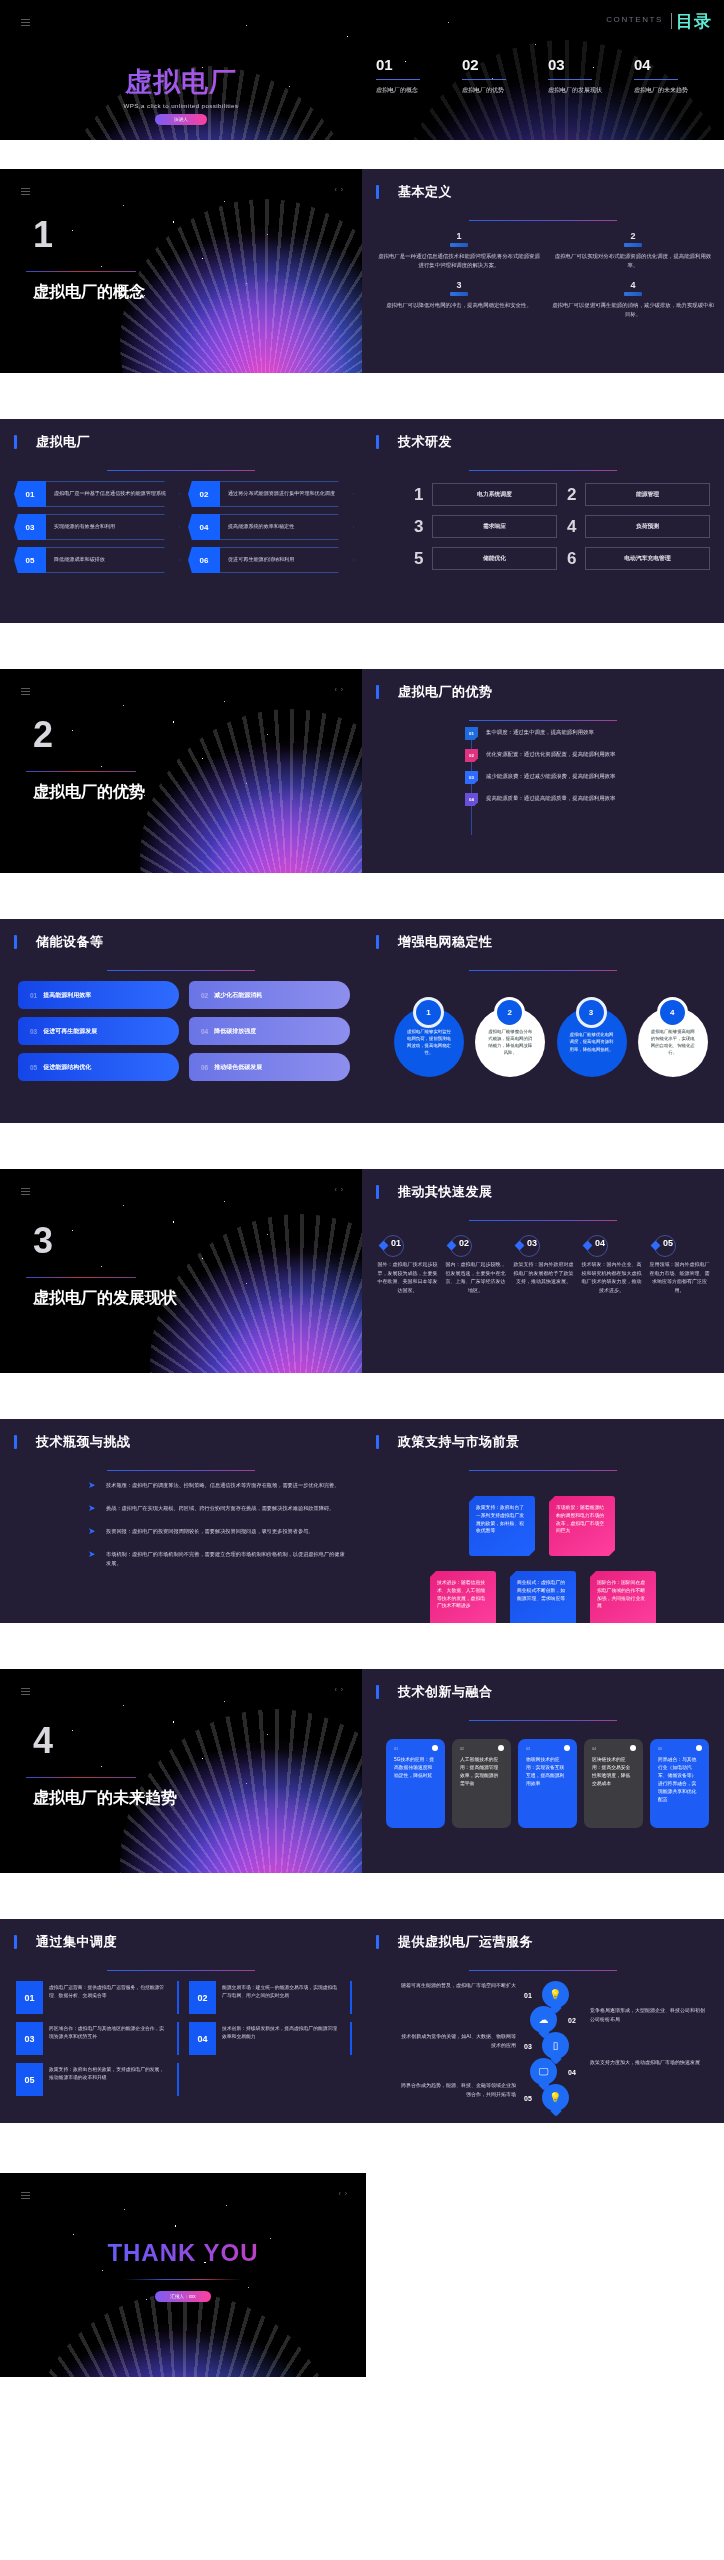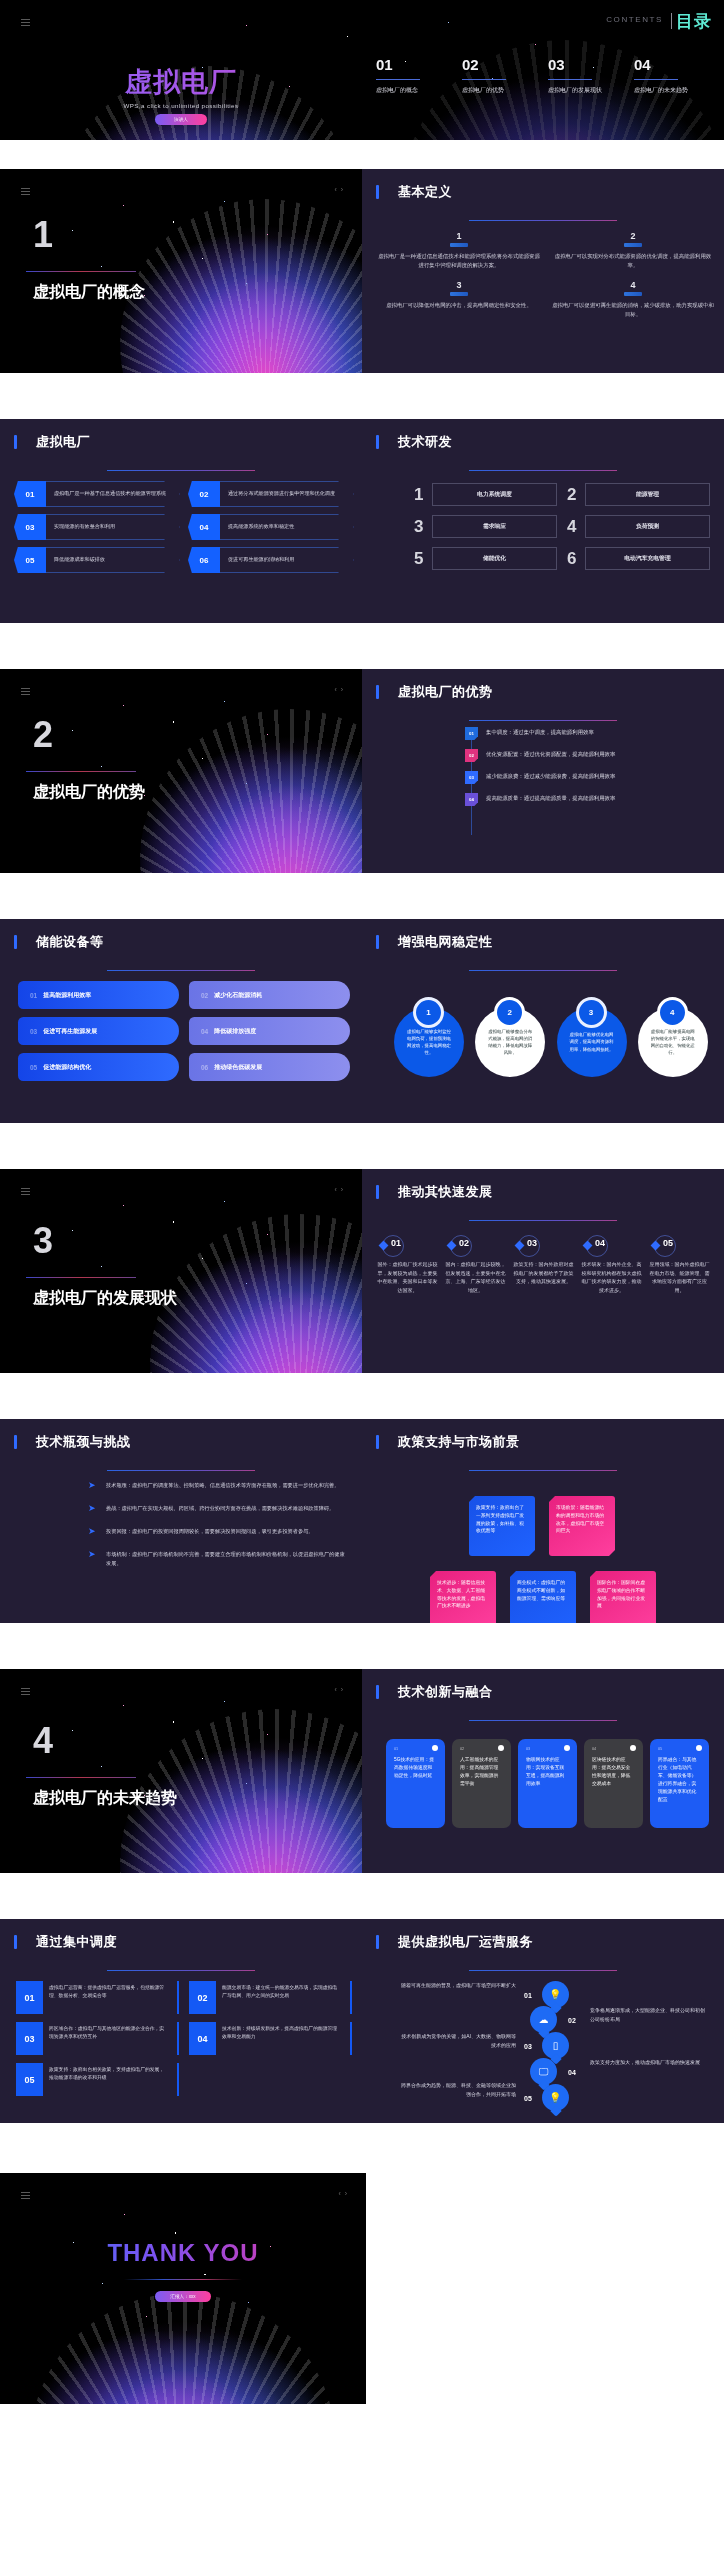--- a/index.html
+++ b/index.html
@@ -800,21 +800,21 @@
         <div class="ms-pin" style="left:170px;top:105px;">💡</div>
         <div class="ms-no" style="left:152px;top:116px;">05</div>
         <div class="ms-tx r" style="left:26px;top:102px;">跨界合作成为趋势，能源、科技、金融等领域企业加强合作，共同开拓市场</div>
       </div>
     </div>
   </div>
 
   <div class="gap" style="height:50px;"></div>
 
   <div class="row">
-    <div class="slide dark" style="width:366px;height:231px;">
+    <div class="slide dark" style="width:366px;height:204px;">
       <div class="fiber" style="left:30px;top:120px;width:306px;height:306px;"></div>
       <div class="sparks"></div>
       <div class="chrome-menu">
           <i></i>
           <i></i>
           <i></i>
         </div>
       <div class="chrome-arrows">‹ ›</div>
       <div class="ty-title">THANK YOU</div>
       <div class="ty-rule"></div>

